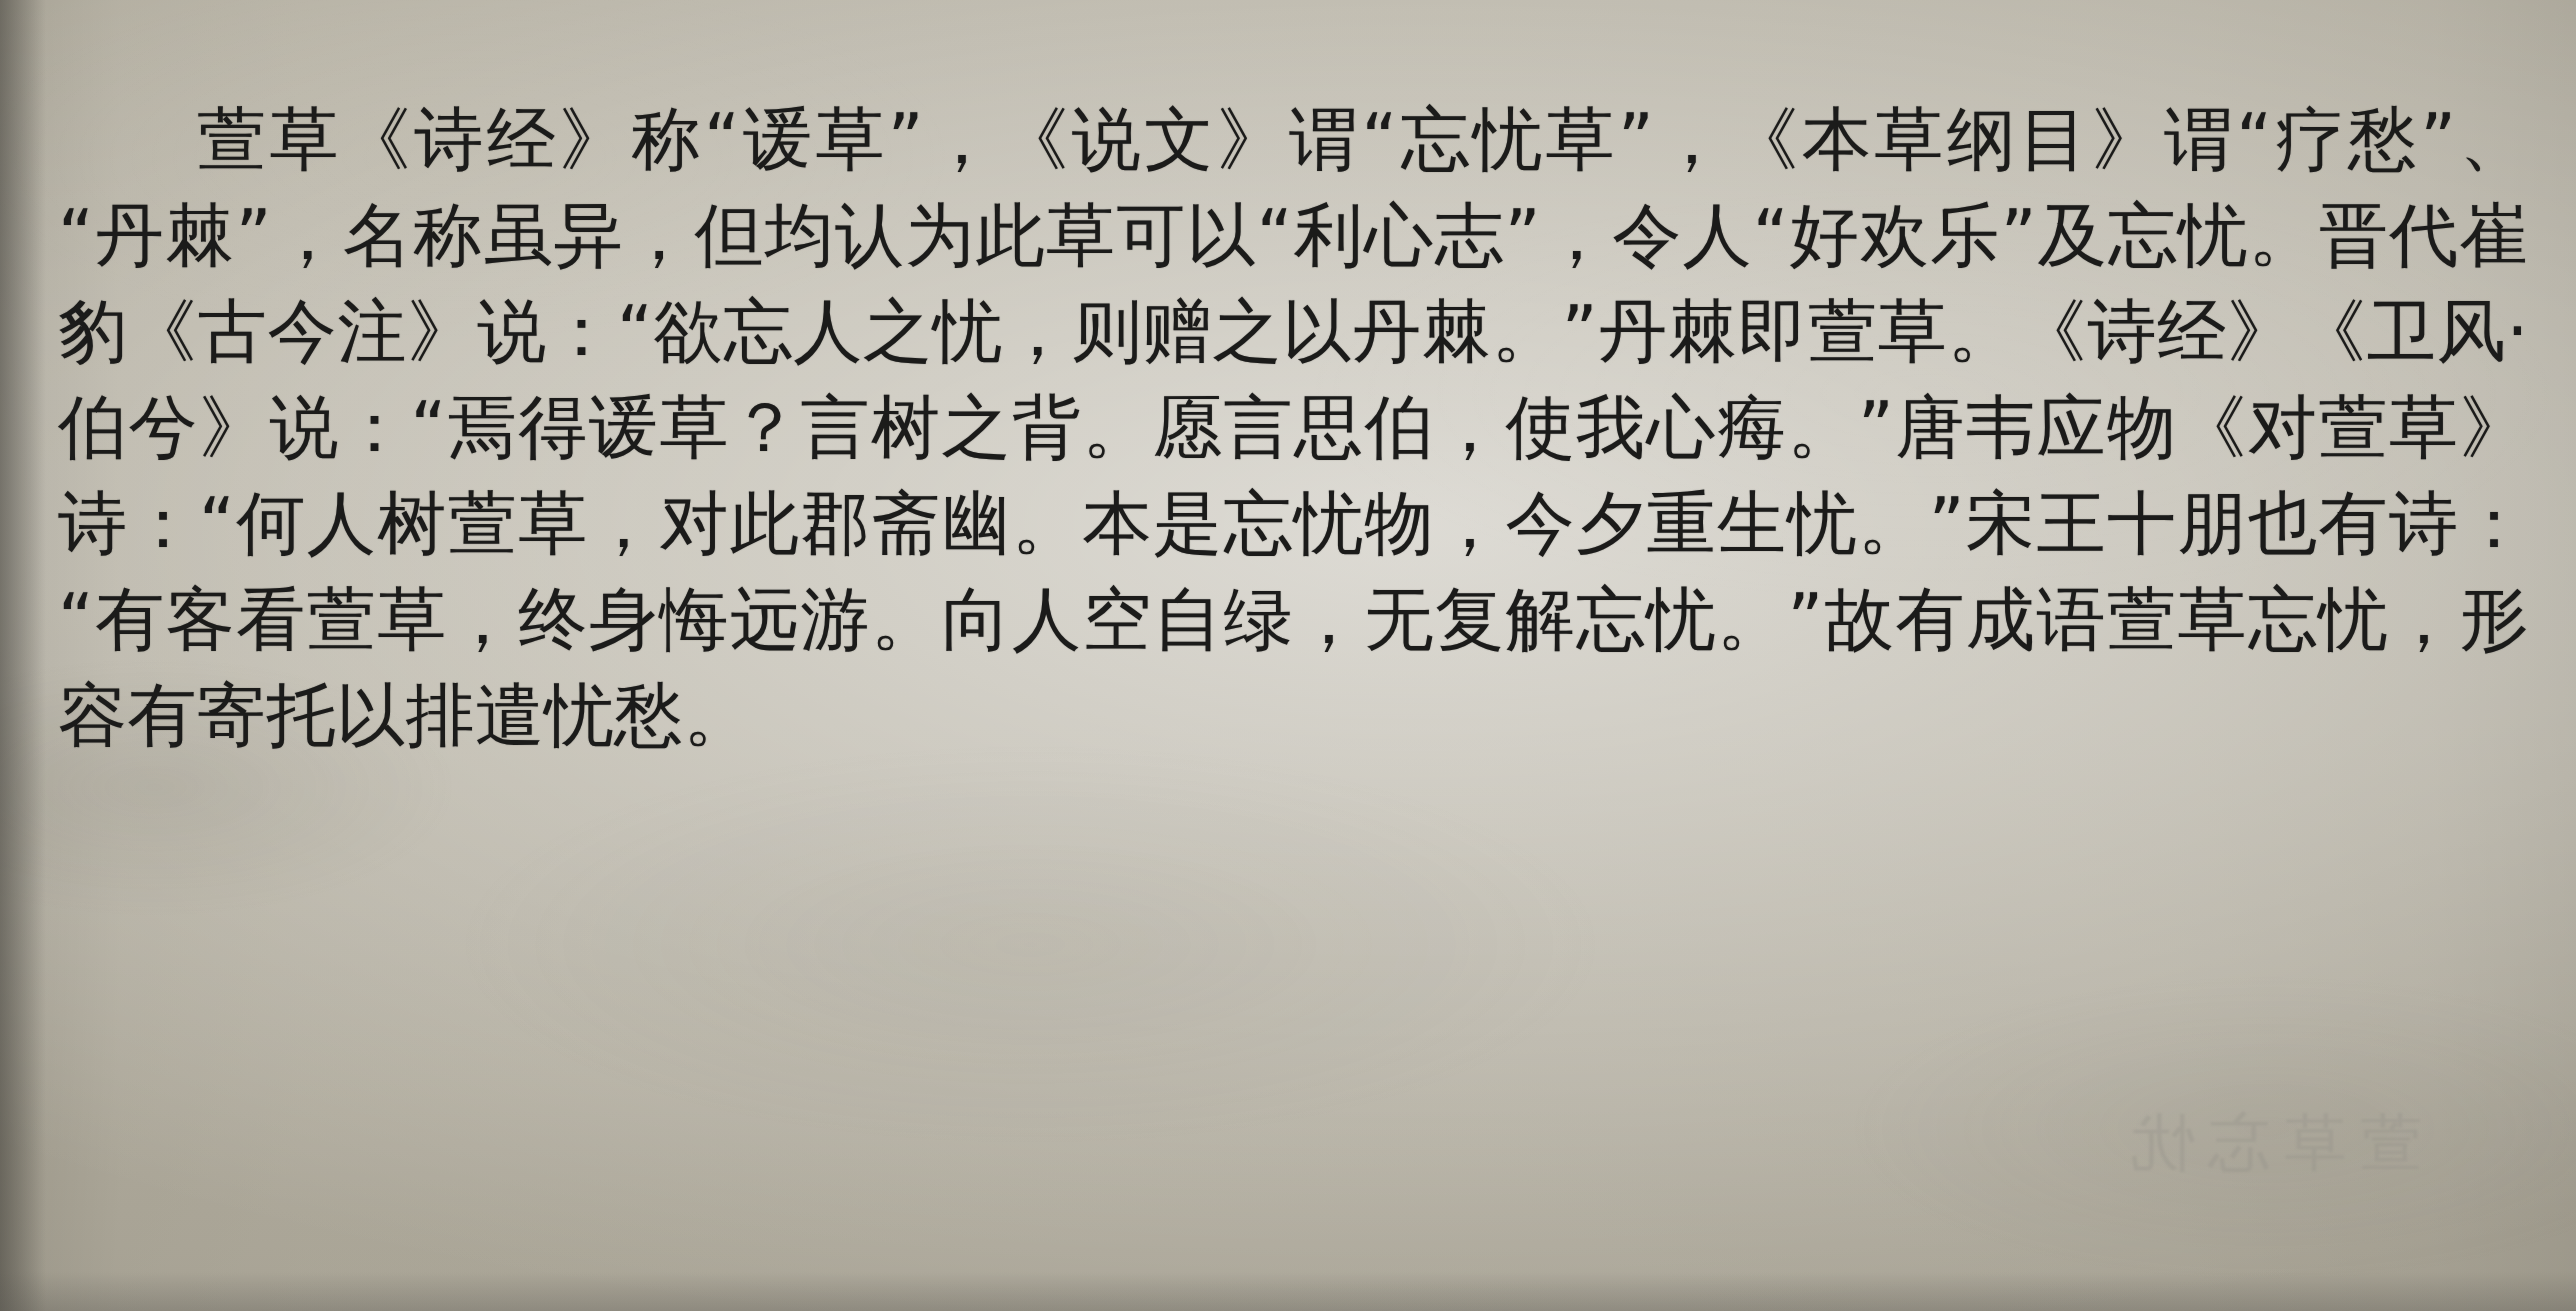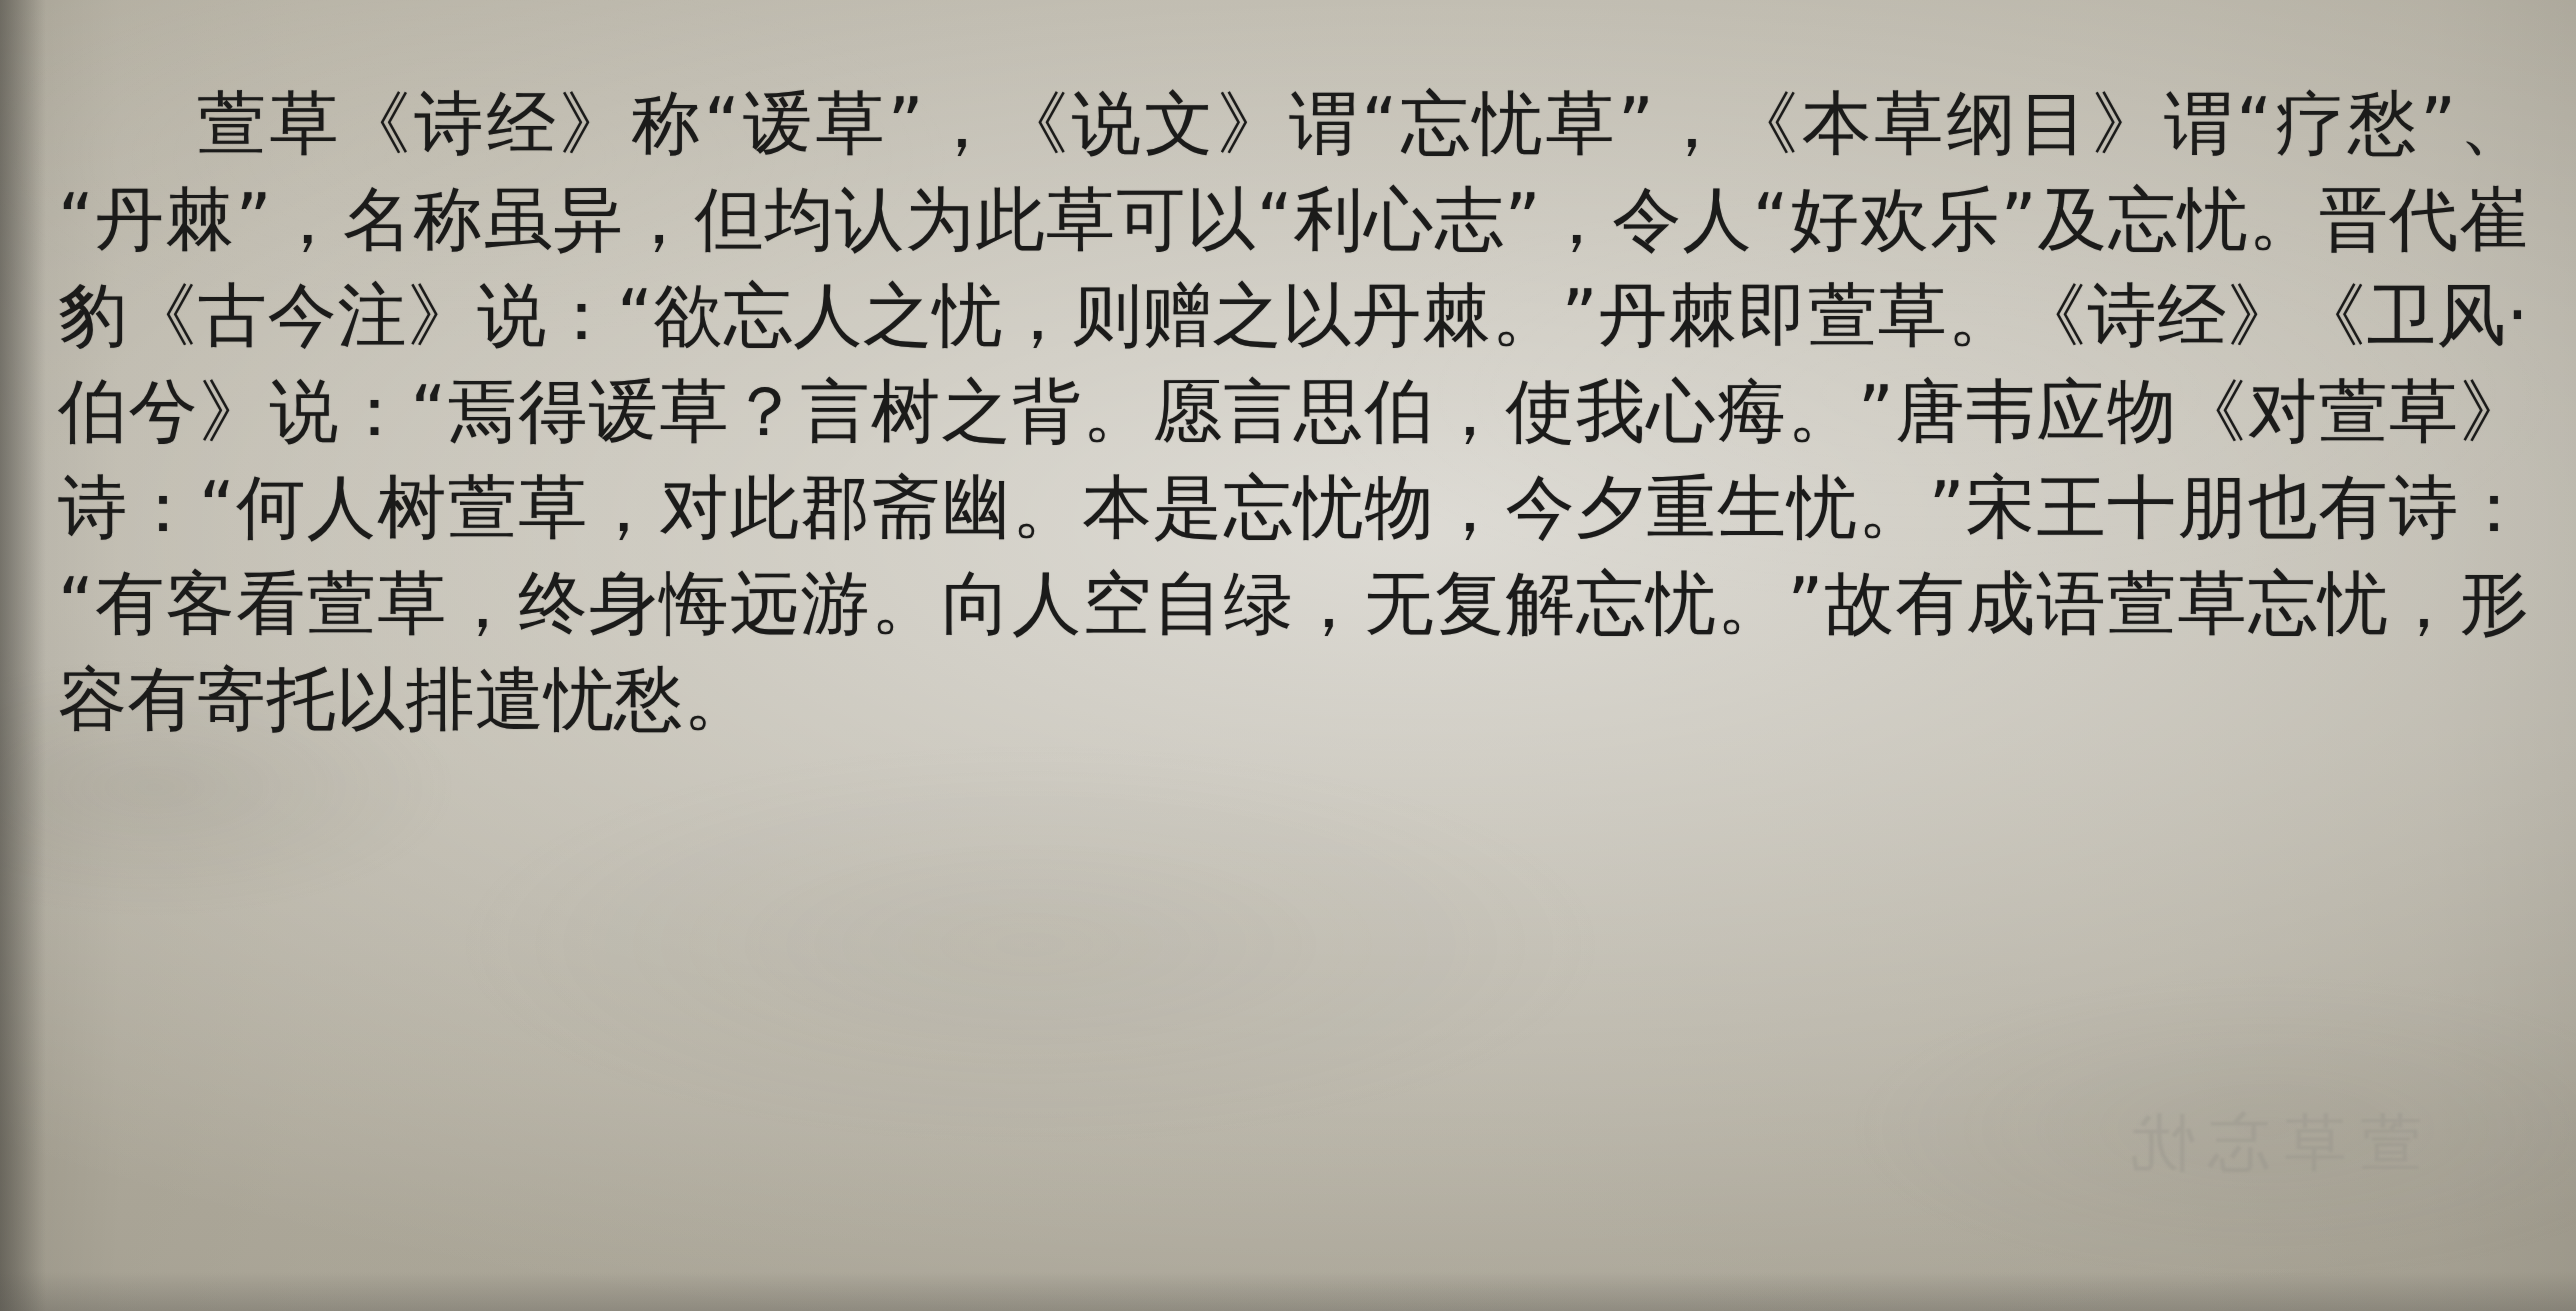--- a/index.html
+++ b/index.html
@@ -74,21 +74,21 @@
     position: absolute;
     left: 0; right: 0; bottom: 0;
     height: 40px;
     background: linear-gradient(to top, rgba(90,88,82,0.35), rgba(90,88,82,0.0));
     pointer-events: none;
   }
 
   .text-block {
     position: absolute;
     left: 58px;
-    top: 6px;
+    top: 22px;
     width: 2471px;
     color: #1b1b1a;
     font-size: 69px;
     line-height: 96px;
     text-align: justify;
     text-justify: inter-character;
     letter-spacing: 0.5px;
     text-indent: 139px;
     font-family: "DejaVu Sans", "Liberation Sans", sans-serif;
     font-weight: 400;

